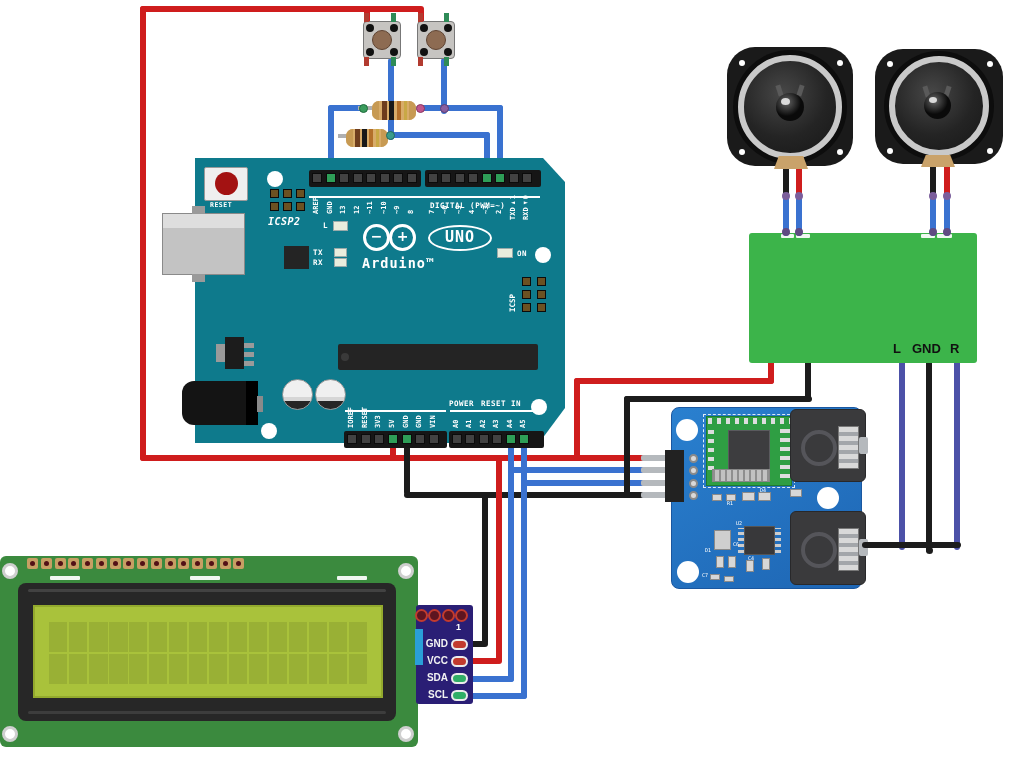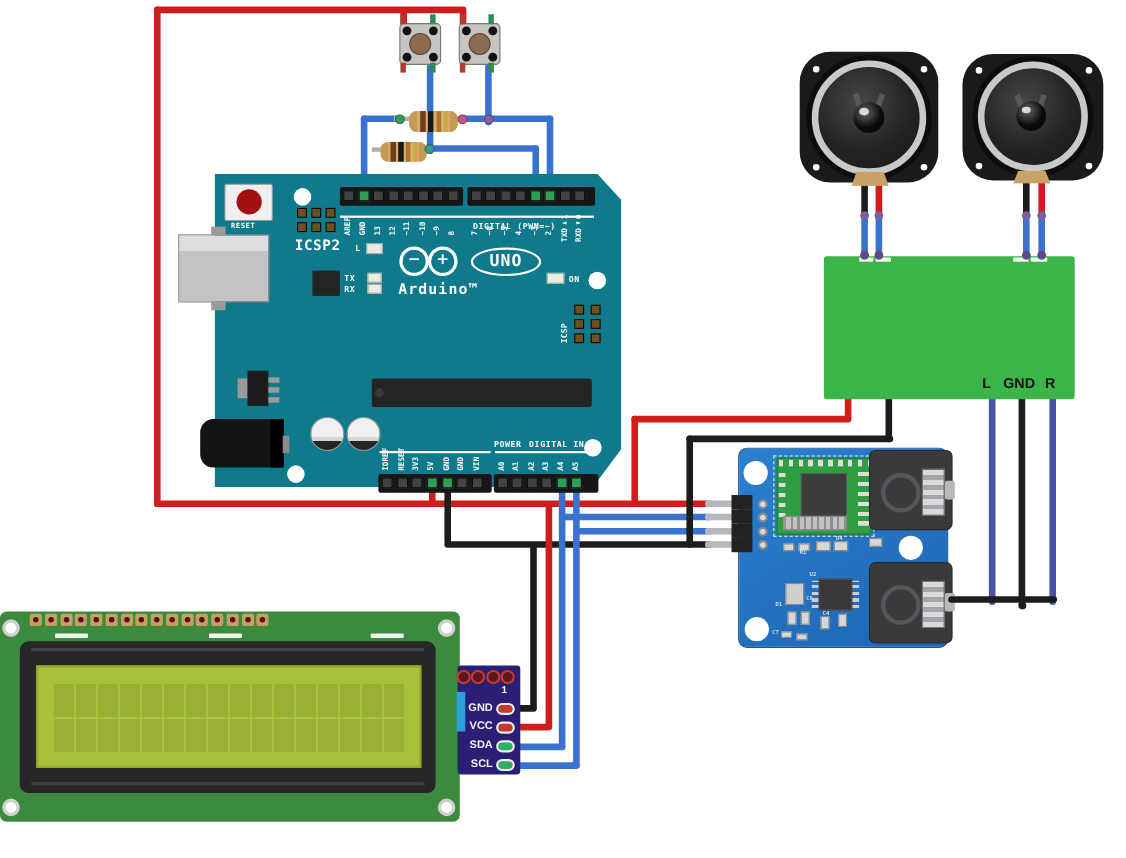--- a/index.html
+++ b/index.html
@@ -148,21 +148,21 @@
   <div class="dot" style="left:341px;top:353px;width:8px;height:8px;background:#3a3a3a;"></div>
   <div class="abs" style="left:284px;top:246px;width:25px;height:23px;background:#242424;"></div>
 
   <div class="abs" style="left:268px;top:187px;width:41px;height:28px;"></div>
   <div class="pin" style="left:270px;top:189px;width:9px;height:9px;background:#6b5122;"></div>
   <div class="pin" style="left:283px;top:189px;width:9px;height:9px;background:#6b5122;"></div>
   <div class="pin" style="left:296px;top:189px;width:9px;height:9px;background:#6b5122;"></div>
   <div class="pin" style="left:270px;top:202px;width:9px;height:9px;background:#6b5122;"></div>
   <div class="pin" style="left:283px;top:202px;width:9px;height:9px;background:#6b5122;"></div>
   <div class="pin" style="left:296px;top:202px;width:9px;height:9px;background:#6b5122;"></div>
-  <div class="slbl" style="left:268px;top:216px;font-size:13px;">ICSP2</div>
+  <div class="slbl" style="left:268px;top:216px;font-size:10px;font-style:italic;">ICSP2</div>
 
   <div class="pin" style="left:522px;top:277px;width:9px;height:9px;background:#6b5122;"></div>
   <div class="pin" style="left:537px;top:277px;width:9px;height:9px;background:#6b5122;"></div>
   <div class="pin" style="left:522px;top:290px;width:9px;height:9px;background:#6b5122;"></div>
   <div class="pin" style="left:537px;top:290px;width:9px;height:9px;background:#6b5122;"></div>
   <div class="pin" style="left:522px;top:303px;width:9px;height:9px;background:#6b5122;"></div>
   <div class="pin" style="left:537px;top:303px;width:9px;height:9px;background:#6b5122;"></div>
   <div class="vlbl" style="left:508px;top:278px;height:34px;font-size:7.5px;">ICSP</div>
 
   <div class="slbl" style="left:323px;top:221px;">L</div>
@@ -177,21 +177,21 @@
   <div class="dot" style="left:363px;top:224px;width:27px;height:27px;border:3.5px solid #fff;box-sizing:border-box;color:#fff;font:bold 14px 'DejaVu Sans',sans-serif;text-align:center;line-height:19px;">−</div>
   <div class="dot" style="left:389px;top:224px;width:27px;height:27px;border:3.5px solid #fff;box-sizing:border-box;color:#fff;font:bold 14px 'DejaVu Sans',sans-serif;text-align:center;line-height:19px;">+</div>
   <div class="abs" style="left:428px;top:225px;width:64px;height:26px;border:2.5px solid #fff;border-radius:50%;box-sizing:border-box;color:#fff;font:bold 15px 'DejaVu Sans Mono',monospace;text-align:center;line-height:21px;letter-spacing:1px;">UNO</div>
   <div class="abs" style="left:362px;top:255px;color:#fff;font:bold 13.5px 'DejaVu Sans Mono',monospace;letter-spacing:1px;">Arduino™</div>
 
   <div class="wline" style="left:309px;top:196px;width:231px;"></div>
   <div class="slbl" style="left:430px;top:201px;">DIGITAL (PWM=~)</div>
   <div class="wline" style="left:345px;top:410px;width:101px;"></div>
   <div class="slbl" style="left:401px;top:399px;padding-left:48px;">POWER</div>
   <div class="wline" style="left:450px;top:410px;width:93px;"></div>
-  <div class="slbl" style="left:481px;top:399px;">DIGITAL IN</div>
+  <div class="slbl" style="left:481px;top:399px;">RESET IN</div>
 
   <div class="vlbl" style="left:312px;top:187px;height:27px;">AREF</div>
   <div class="vlbl" style="left:326px;top:187px;height:27px;">GND</div>
   <div class="vlbl" style="left:339px;top:187px;height:27px;">13</div>
   <div class="vlbl" style="left:353px;top:187px;height:27px;">12</div>
   <div class="vlbl" style="left:366px;top:187px;height:27px;">~11</div>
   <div class="vlbl" style="left:380px;top:187px;height:27px;">~10</div>
   <div class="vlbl" style="left:393px;top:187px;height:27px;">~9</div>
   <div class="vlbl" style="left:407px;top:187px;height:27px;">8</div>
   <div class="vlbl" style="left:428px;top:187px;height:27px;">7</div>

